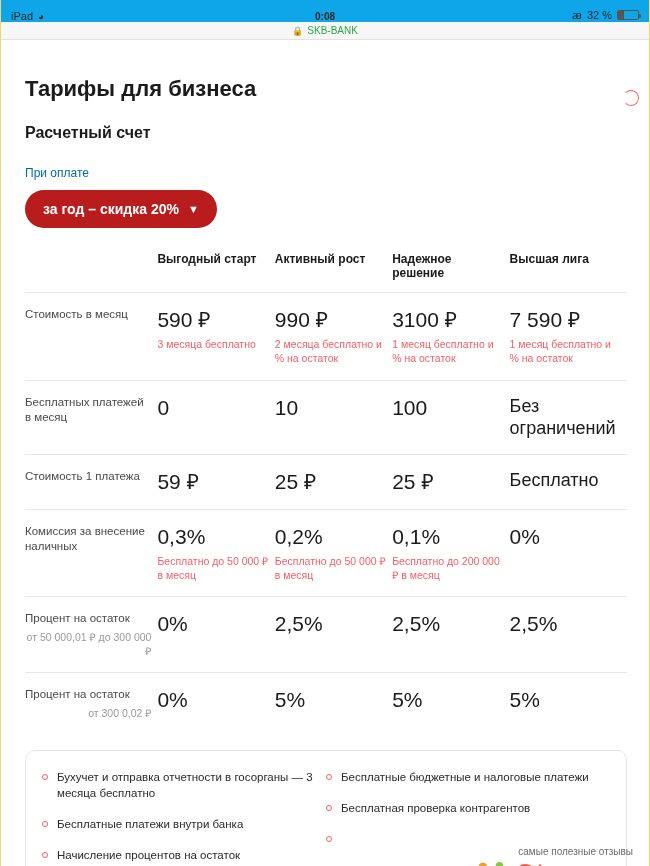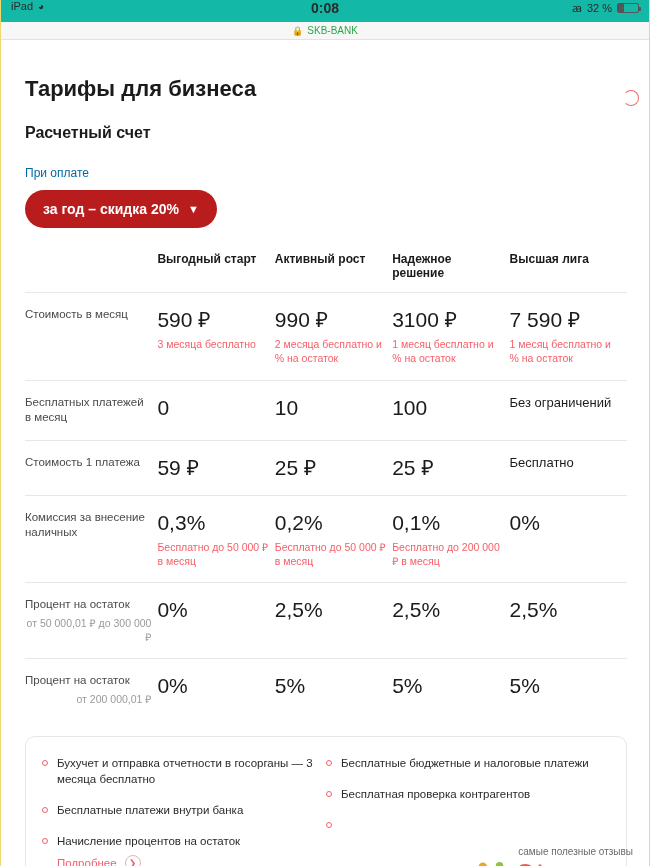--- a/index.html
+++ b/index.html
@@ -12,32 +12,32 @@
   .page {
     position: relative;
     width: 650px; height: 866px;
     background: #ffffff;
     border: 1px solid #f0d86c;
     border-top: none;
   }
   
   .statusbar {
     height: 22px;
-    background: #14b8a6;
+    background: #0ea5e9;
     display: flex;
-    align-items: flex-start;
+    align-items: flex-end;
     padding: 0 10px;
     font-size: 11px;
     color: #2a2a2a;
     position: relative;
   }
   .sb-left { display: flex; align-items: center; gap: 5px; }
   .sb-center {
     position: absolute; left: 0; right: 0;
-    text-align: center; font-size: 14px; font-weight: 600;
+    text-align: center; font-size: 10px; font-weight: 600;
     pointer-events: none;
   }
   .sb-right {
     margin-left: auto; display: flex; align-items: center; gap: 5px;
   }
   .wifi-glyph { font-size: 10px; }
   .bt-glyph { font-size: 11px; }
   .batt {
     width: 22px; height: 10px;
     border: 1px solid #555; border-radius: 2px;
@@ -124,21 +124,21 @@
   }
   .rowlabel {
     font-size: 11.5px; color: #4a4a4a; line-height: 1.35;
   }
   .rowlabel .sub {
     display: block; color: #9a9a9a; font-size: 10.5px; margin-top: 3px; text-align: right;
   }
   .cellmain {
     font-size: 21px; color: #1b1b1b; font-weight: normal; line-height: 1.25;
   }
-  .cellmain.plain { font-weight: normal; font-size: 13px; }
+  .cellmain.plain { font-weight: normal; font-size: 18px; }
   .cellnote {
     display: block; margin-top: 4px;
     font-size: 10.5px; line-height: 1.35; color: #f4606a;
   }
   
   .features {
     margin-top: 16px;
     width: 602px;
     border: 1px solid #e7e7e7;
     border-radius: 10px;
@@ -331,21 +331,21 @@
             </td>
             <td>
               <div class="cellmain">2,5%</div>
             </td>
             <td>
               <div class="cellmain">2,5%</div>
             </td>
           </tr>
           <tr>
             <td>
-              <div class="rowlabel">Процент на остаток<span class="sub">от 200 000,01 ₽</span></div>
+              <div class="rowlabel">Процент на остаток<span class="sub">от 300 0,02 ₽</span></div>
             </td>
             <td>
               <div class="cellmain">0%</div>
             </td>
             <td>
               <div class="cellmain">5%</div>
             </td>
             <td>
               <div class="cellmain">5%</div>
             </td>

